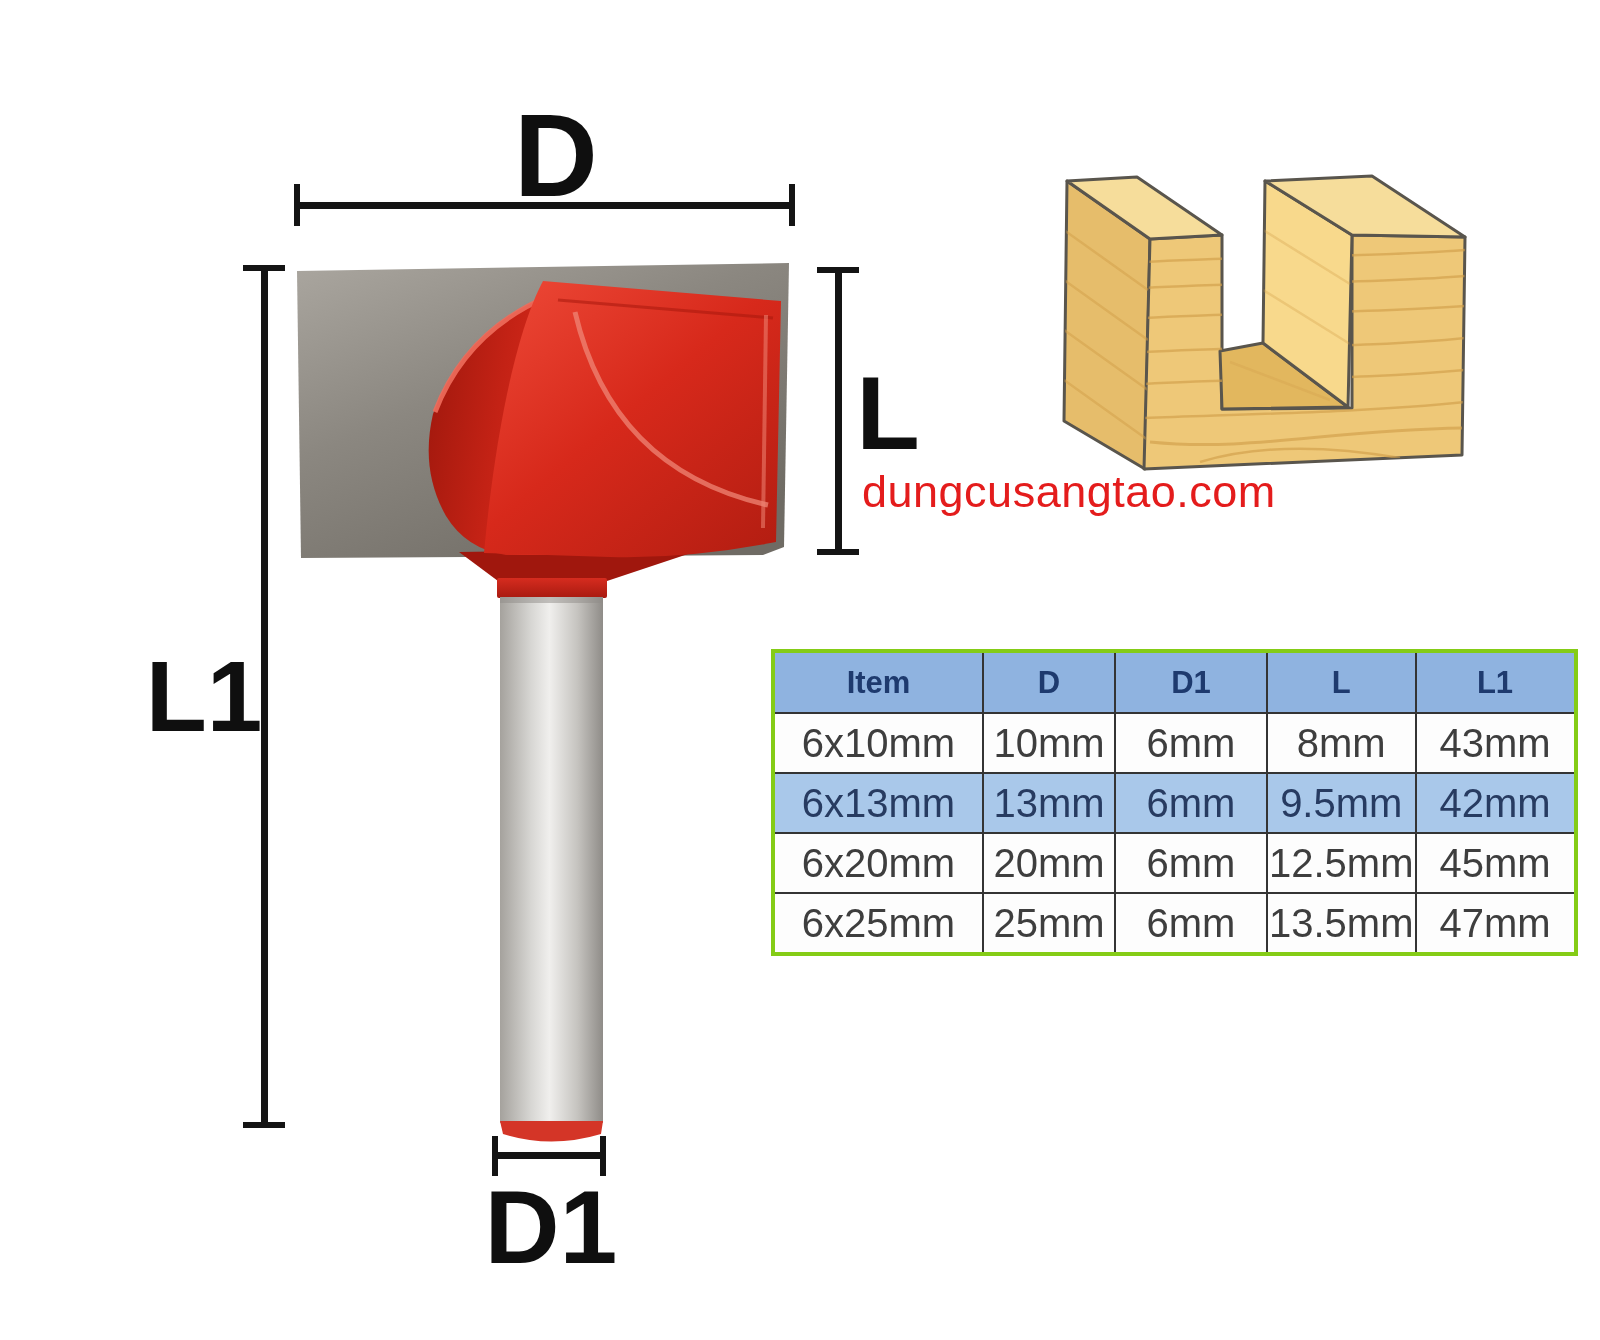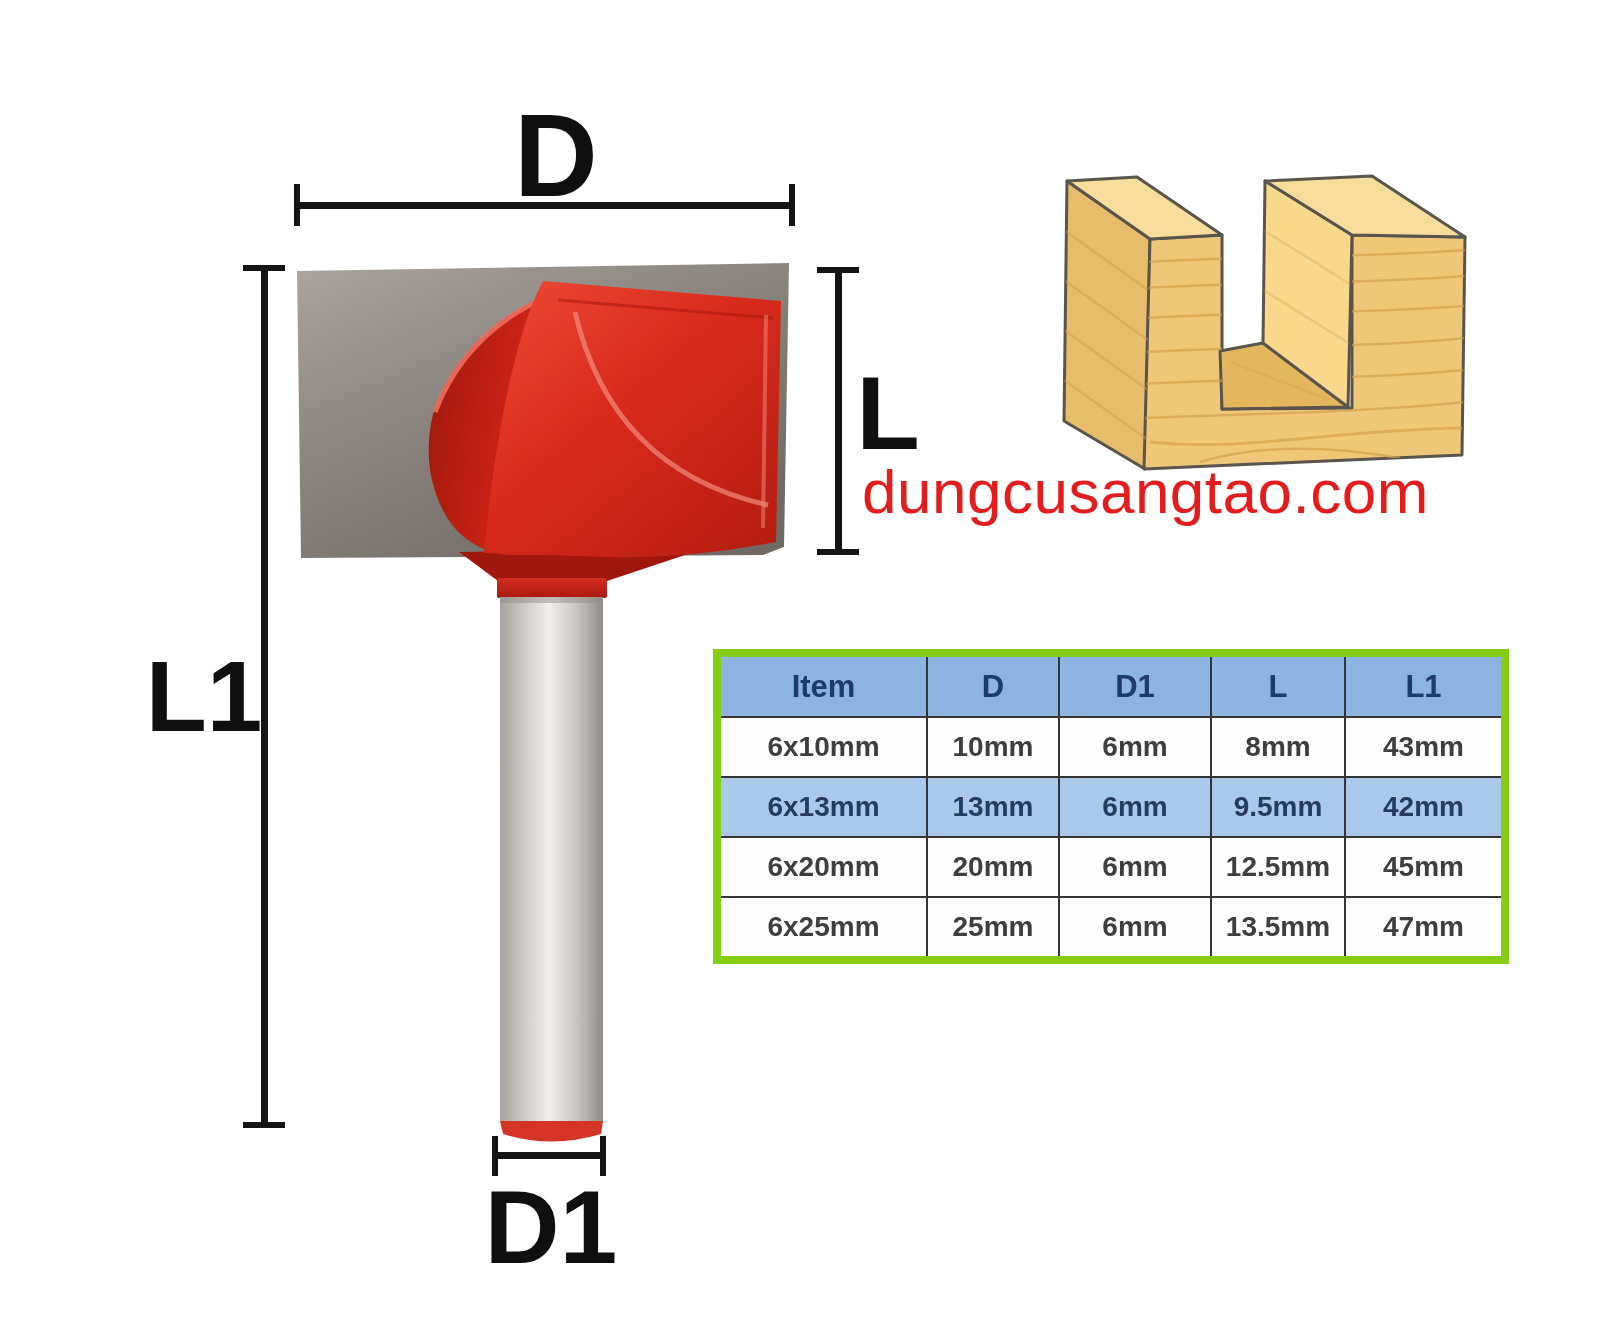--- a/index.html
+++ b/index.html
@@ -12,47 +12,47 @@
   #bit-svg{left:130px;top:90px;width:810px;height:1200px;}
   #wood-svg{left:1050px;top:160px;width:430px;height:330px;}
 
   .dim-label{
     font-family:"Liberation Sans", sans-serif;
     font-weight:bold;fill:#0f0f0f;
   }
 
   .watermark{
     position:absolute;left:862px;top:452px;width:600px;height:80px;
-    font-size:62px;line-height:80px;letter-spacing:0.5px;
+    font-size:45px;line-height:80px;letter-spacing:0.5px;
     color:var(--watermark-red,#e41c1c);
     font-family:"Liberation Sans", sans-serif;
     white-space:nowrap;
   }
 
   .spec-table{
-    position:absolute;left:713px;top:649px;
+    position:absolute;left:771px;top:649px;
     border-collapse:collapse;table-layout:fixed;
     background:#0369a1;
-    border:8px solid #84cc16;
+    border:4px solid #84cc16;
   }
   .spec-table th,.spec-table td{
     border:2px solid #343434;
     text-align:center;vertical-align:middle;
     font-family:"Liberation Sans", sans-serif;
     overflow:hidden;white-space:nowrap;
   }
   .spec-table th{
     height:57px;
     background:var(--table-header-bg,#8fb3e0);
     color:var(--table-header-text,#1e3a6e);
     font-size:31px;font-weight:600;
   }
   .spec-table td{
     height:56px;
-    font-size:28px;font-weight:700;
+    font-size:40px;font-weight:400;
     color:var(--table-text,#3e3e3e);
     background:#fdfdfd;
   }
   .spec-table tr.alt td{
     background:var(--table-alt-row-bg,#a9c8ea);
     color:var(--table-alt-text,#273b61);
   }
 </style>
 </head>
 <body>

